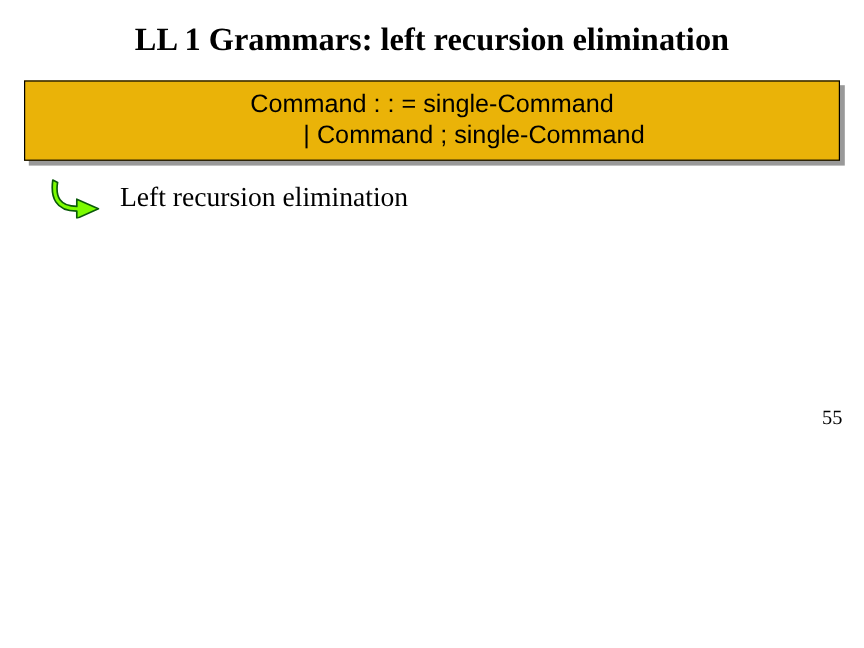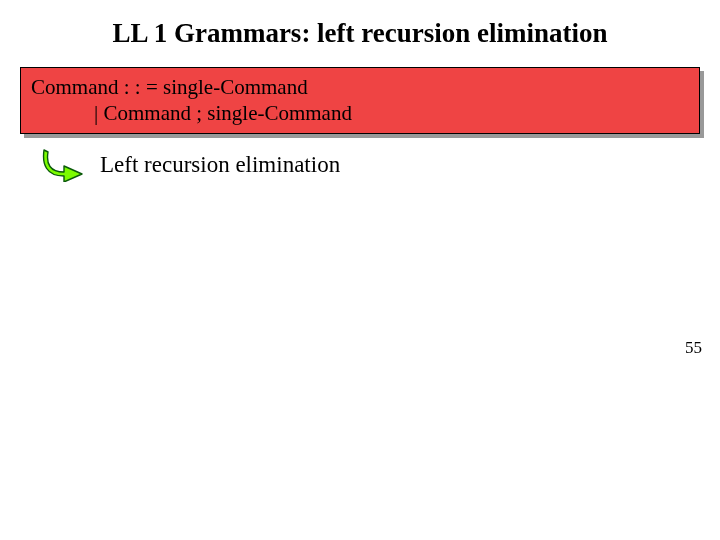--- a/index.html
+++ b/index.html
@@ -1,21 +1,21 @@
 <!DOCTYPE html>
 <html><head>
 <meta charset="utf-8">
 <style>
   * { margin: 0; padding: 0; box-sizing: border-box; }
   html, body { width: 720px; height: 540px; background: #fff; font-family: "Times New Roman", Times, serif; color: #000; }
   .slide { position: relative; width: 720px; height: 384px; padding: 12px 14px 10px 14px; }
   .title { text-align: center; font-weight: bold; font-size: 27px; margin: 6px 0 18px 0; }
   .codebox { position: relative; margin: 0 6px 14px 6px; }
   .codebox .shadow { position: absolute; top: 4px; left: 4px; right: -4px; bottom: -4px; background: #999; z-index: 0; }
-  .codebox pre { position: relative; z-index: 1; background: #ef4444; border: 1.5px solid #000; padding: 6px 10px 6px 10px; font-family: Liberation Serif, serif; font-size: 21px; line-height: 1.25; white-space: pre; overflow: hidden; }
+  .codebox pre { position: relative; z-index: 1; background: #eab308; border: 1.5px solid #000; padding: 6px 10px 6px 10px; font-family: Liberation Sans, sans-serif; font-size: 21px; line-height: 1.25; white-space: pre; overflow: hidden; text-align: center; }
   .arrow-row { display: flex; align-items: center; gap: 14px; margin: 6px 0 10px 28px; }
   .arrow-svg { width: 44px; height: 34px; flex: 0 0 auto; }
   .label { font-size: 23px; }
   .pagenum { position: absolute; right: 18px; bottom: 26px; font-size: 17px; }
 </style>
 </head>
 <body>
 
 <div class="slide">
 

